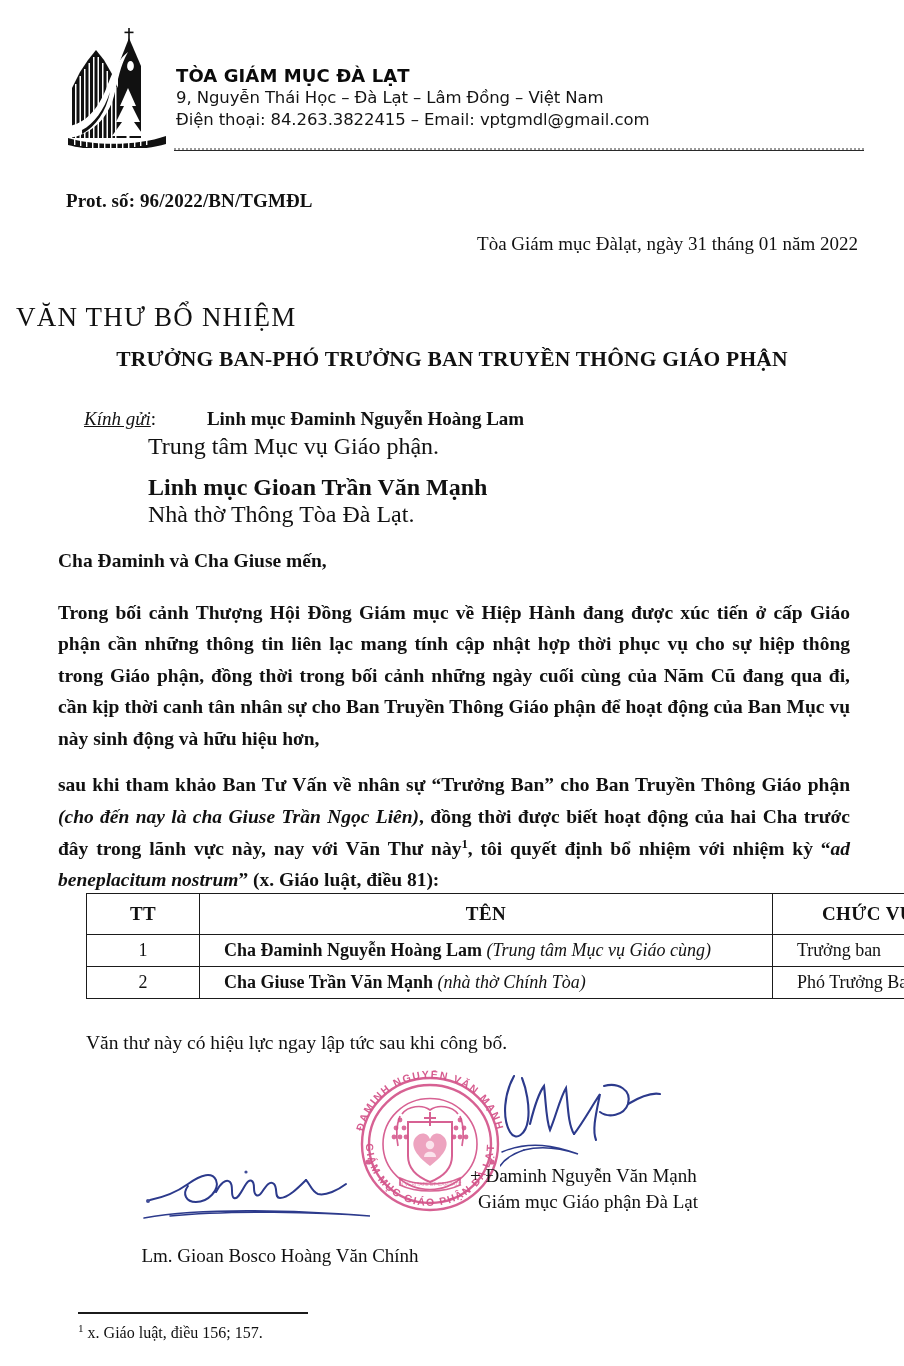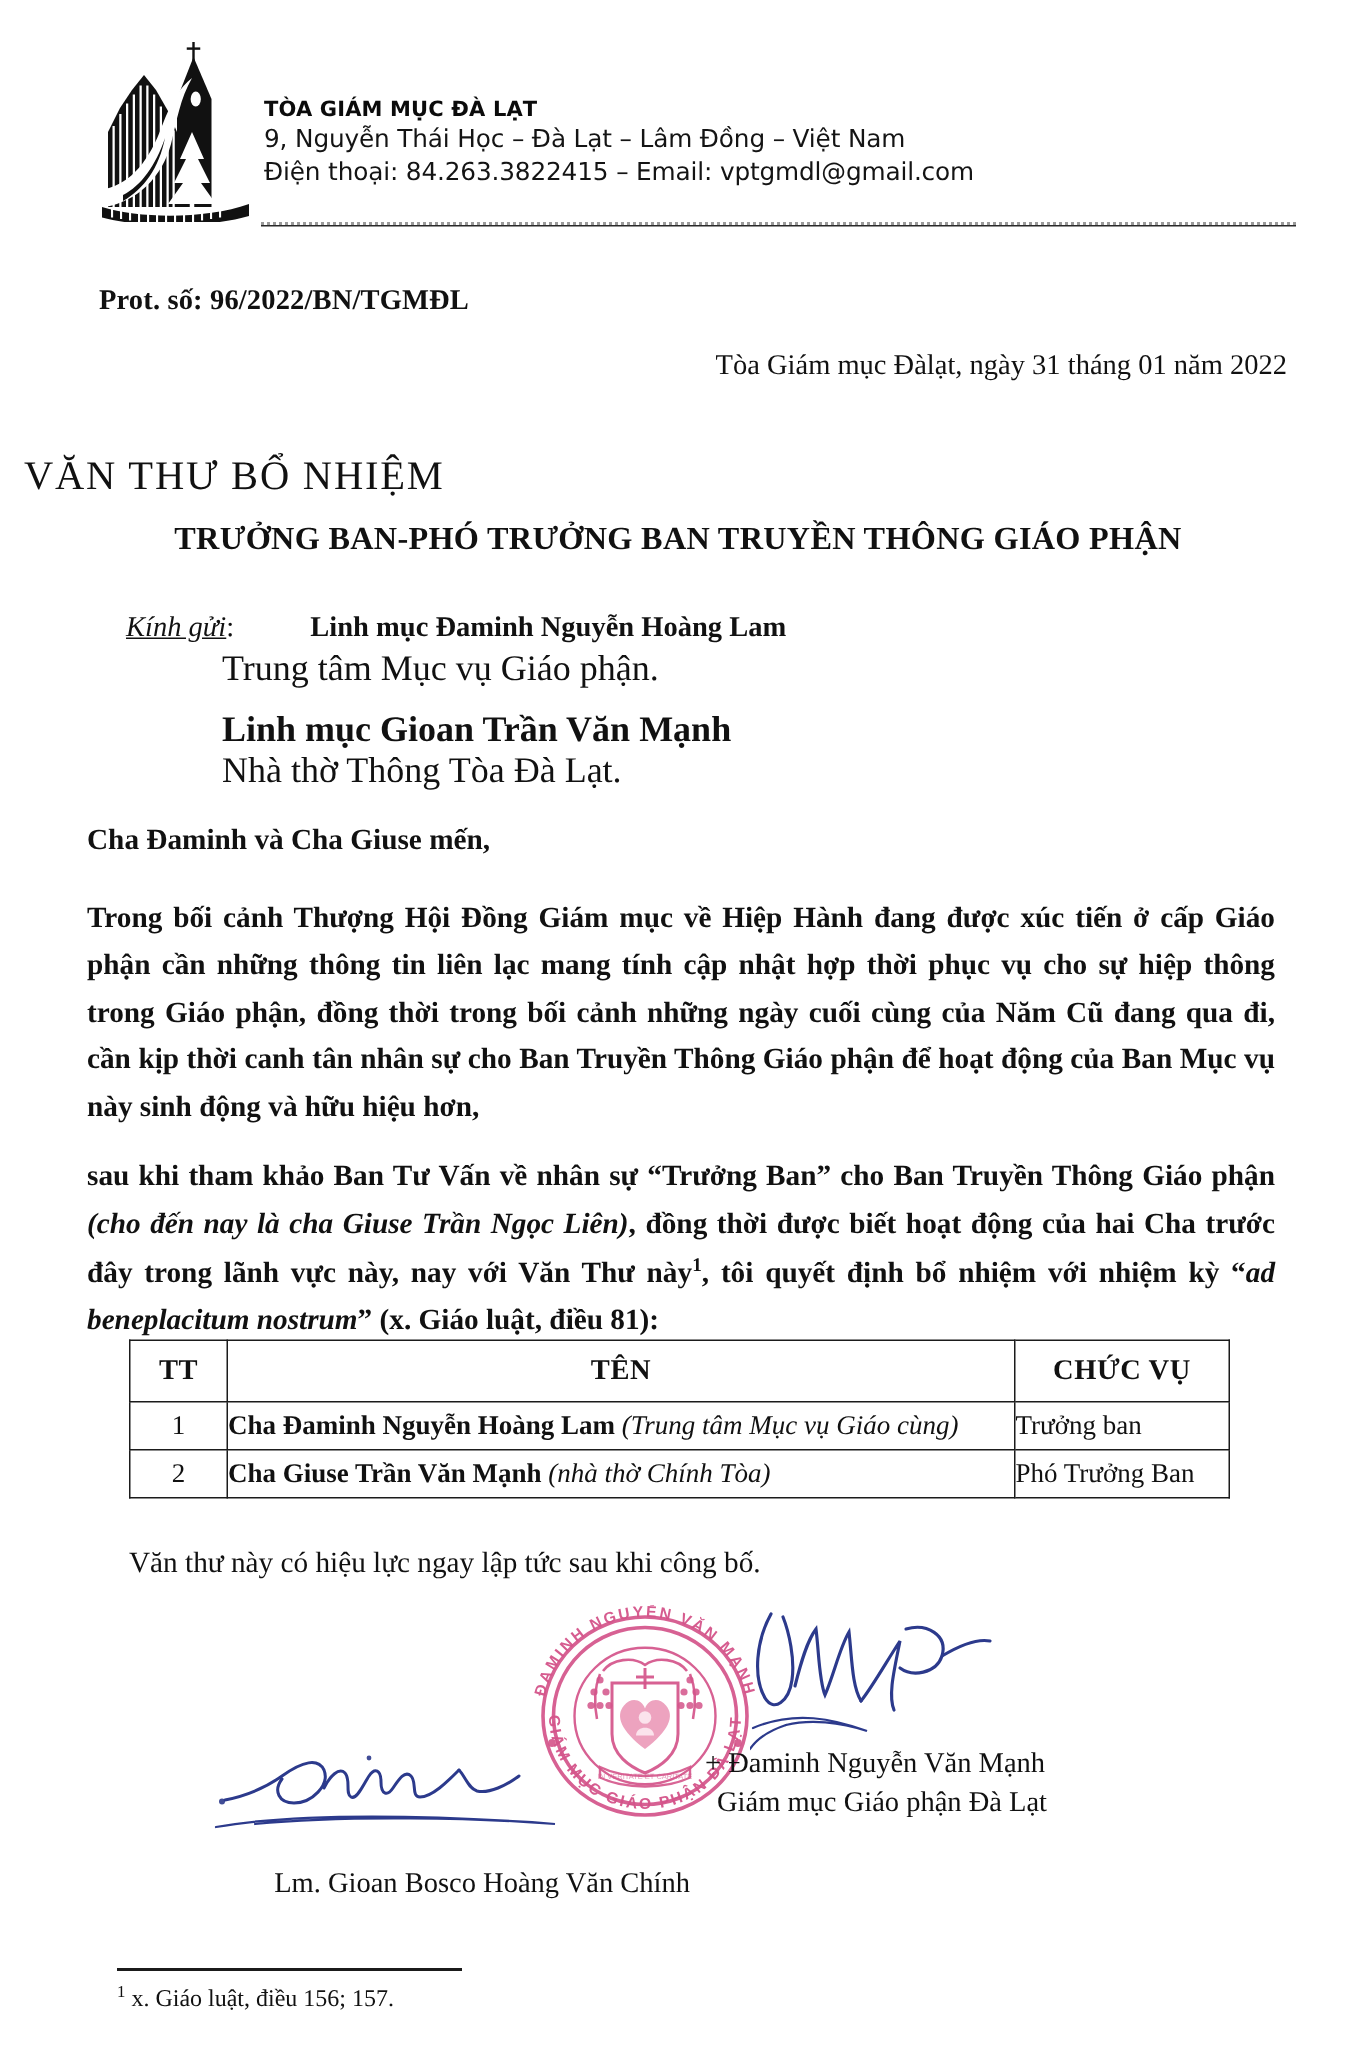--- a/index.html
+++ b/index.html
@@ -34,21 +34,21 @@
     height: 122px;
   }
   .lh-text {
     position: absolute;
     left: 176px;
     top: 64px;
     font-family: "DejaVu Sans", "Liberation Sans", sans-serif;
     line-height: 1.30;
   }
   .lh-org {
-    font-size: 14px;
+    font-size: 18px;
     font-weight: bold;
     letter-spacing: 0.1px;
     color: #0b0b0b;
   }
   .lh-addr, .lh-contact {
     font-size: 16.5px;
     color: #141414;
     letter-spacing: -0.1px;
   }
   .lh-rule {
@@ -130,21 +130,21 @@
 
   
   .tbl-wrap { position: absolute; left: 86px; top: 893px; width: 730px; }
   table.appt {
     border-collapse: collapse;
     width: 730px;
     table-layout: fixed;
   }
   table.appt td, table.appt th {
     border: 1px solid #1b1b1b;
-    padding: 5px 0;
+    padding: 5px 24px;
     font-size: 18px;
     vertical-align: middle;
   }
   .col-tt { width: 64px; text-align: center; }
   .col-name { width: 524px; }
   .col-role { width: 142px; }
   table.appt th {
     text-align: center;
     font-weight: bold;
     font-size: 19px;
@@ -192,21 +192,21 @@
     width: 200px;
     height: 110px;
     pointer-events: none;
   }
 
   .sig-chancellor {
     position: absolute;
     left: 100px;
     top: 1243px;
     width: 360px;
-    text-align: right;
+    text-align: center;
     font-size: 19px;
     line-height: 1.40;
   }
   .ink-chancellor {
     position: absolute;
     left: 140px;
     top: 1158px;
     width: 290px;
     height: 80px;
     pointer-events: none;

